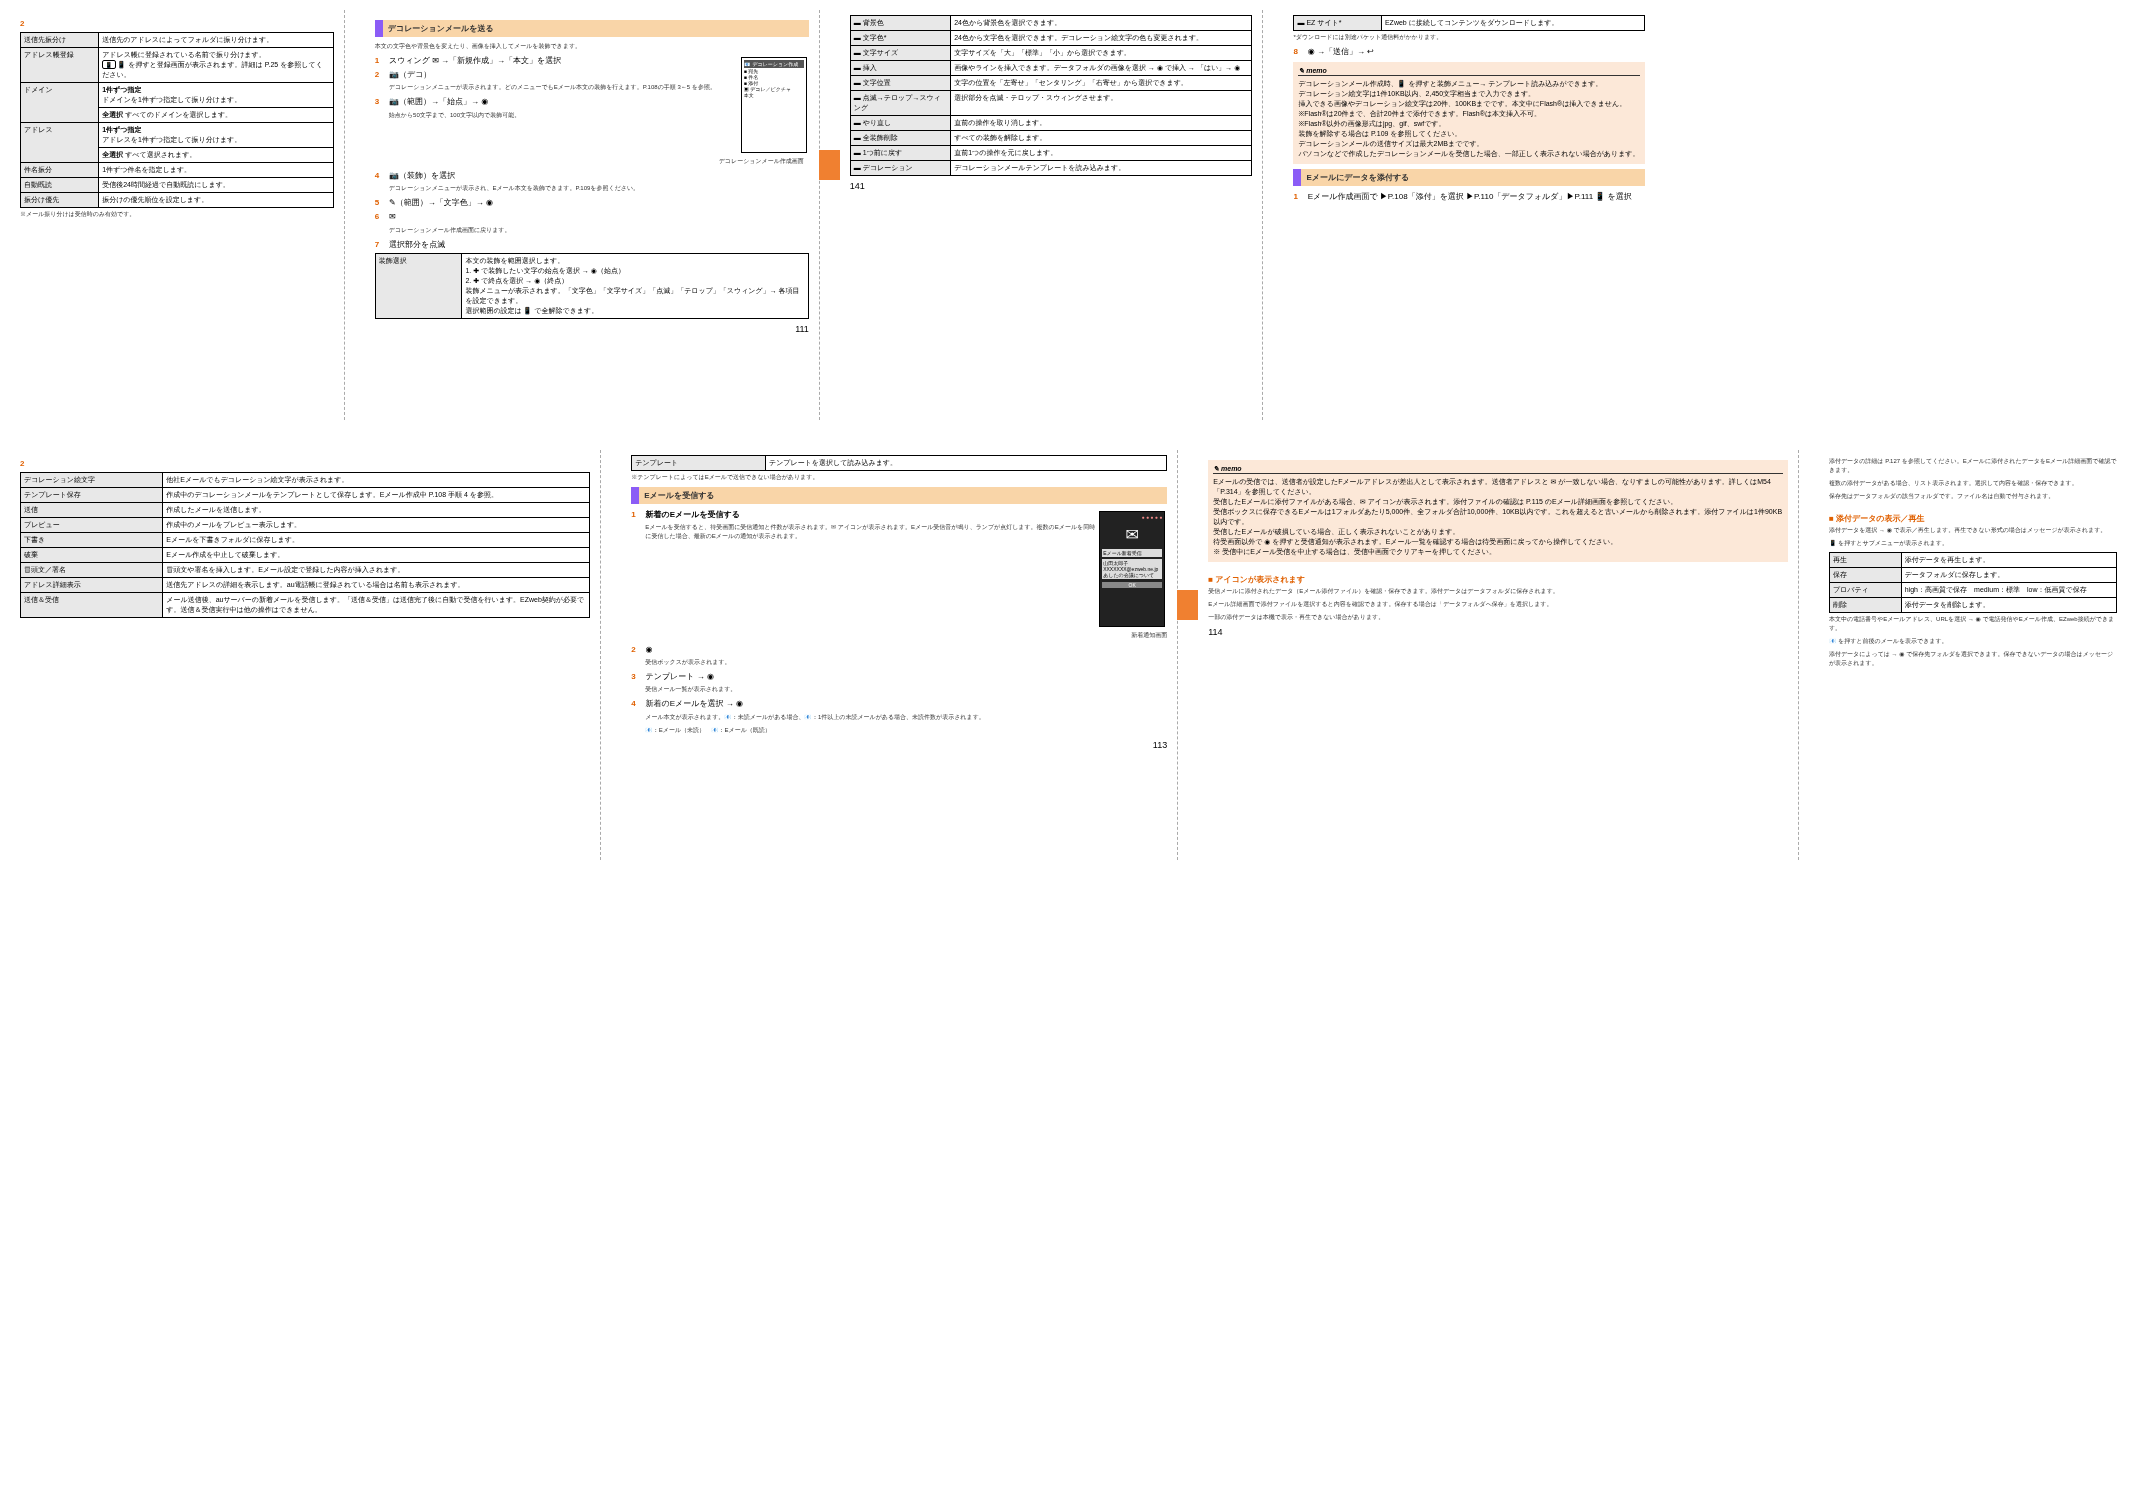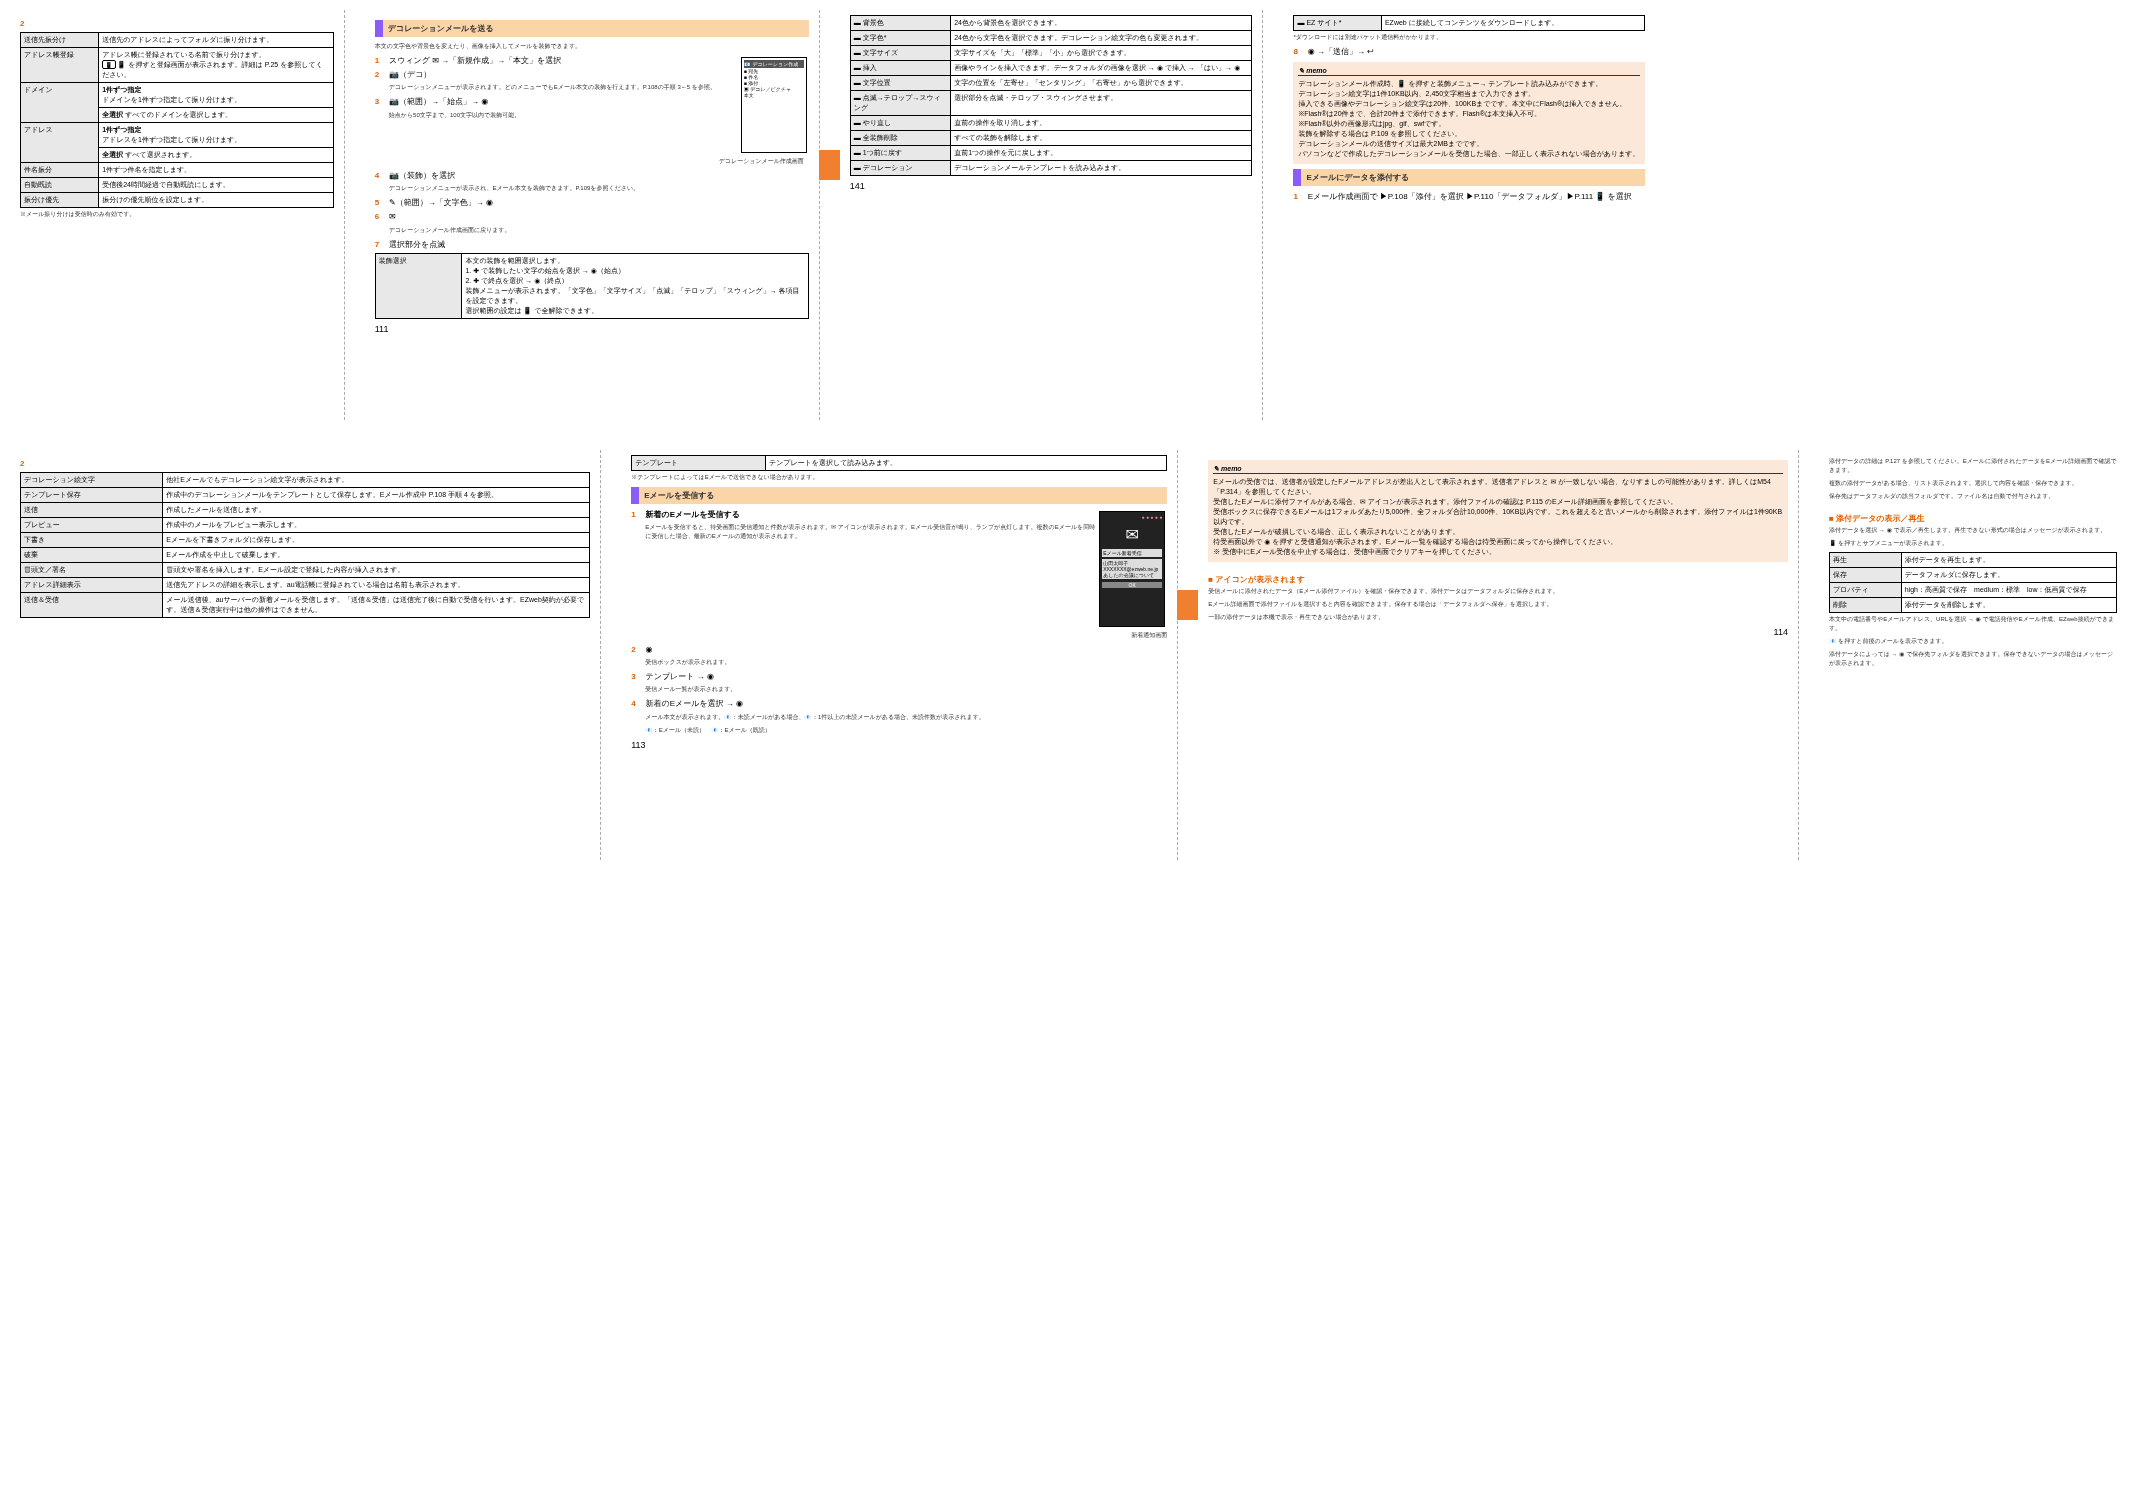--- a/index.html
+++ b/index.html
@@ -72,20 +72,21 @@
   margin: 2px;
   padding: 2px;
 }
 .phone-header {
   background: #555;
   color: #fff;
   padding: 1px;
   font-size: 5px;
 }
 .pagenum {
+  text-align: right;
   font-size: 9px;
   margin-top: 5px;
 }
 .orange-tab {
   background: #f08030;
   width: 12px;
   height: 30px;
   position: absolute;
   right: -12px;
   top: 140px;
@@ -393,21 +394,21 @@
     <div>受信したEメールに添付ファイルがある場合、✉ アイコンが表示されます。添付ファイルの確認は P.115 のEメール詳細画面を参照してください。</div>
     <div>受信ボックスに保存できるEメールは1フォルダあたり5,000件、全フォルダ合計10,000件、10KB以内です。これを超えると古いメールから削除されます。添付ファイルは1件90KB以内です。</div>
     <div>受信したEメールが破損している場合、正しく表示されないことがあります。</div>
     <div>待受画面以外で ◉ を押すと受信通知が表示されます。Eメール一覧を確認する場合は待受画面に戻ってから操作してください。</div>
     <div>※ 受信中にEメール受信を中止する場合は、受信中画面でクリアキーを押してください。</div>
   </div>
   <div class="sub-orange">■ アイコンが表示されます</div>
   <div class="small-note" style="margin-left:0">受信メールに添付されたデータ（Eメール添付ファイル）を確認・保存できます。添付データはデータフォルダに保存されます。</div>
   <div class="small-note" style="margin-left:0">Eメール詳細画面で添付ファイルを選択すると内容を確認できます。保存する場合は「データフォルダへ保存」を選択します。</div>
   <div class="small-note" style="margin-left:0">一部の添付データは本機で表示・再生できない場合があります。</div>
-  <div class="pagenum" style="text-align:right">114</div>
+  <div class="pagenum" style="text-align:left">114</div>
 </div>
 
 <div class="page">
   <div class="small-note" style="margin-left:0">添付データの詳細は P.127 を参照してください。Eメールに添付されたデータをEメール詳細画面で確認できます。</div>
   <div class="small-note" style="margin-left:0">複数の添付データがある場合、リスト表示されます。選択して内容を確認・保存できます。</div>
   <div class="small-note" style="margin-left:0">保存先はデータフォルダの該当フォルダです。ファイル名は自動で付与されます。</div>
 
   <div class="sub-orange">■ 添付データの表示／再生</div>
   <div class="small-note" style="margin-left:0">添付データを選択 → ◉ で表示／再生します。再生できない形式の場合はメッセージが表示されます。</div>
   <div class="small-note" style="margin-left:0">📱 を押すとサブメニューが表示されます。</div>

